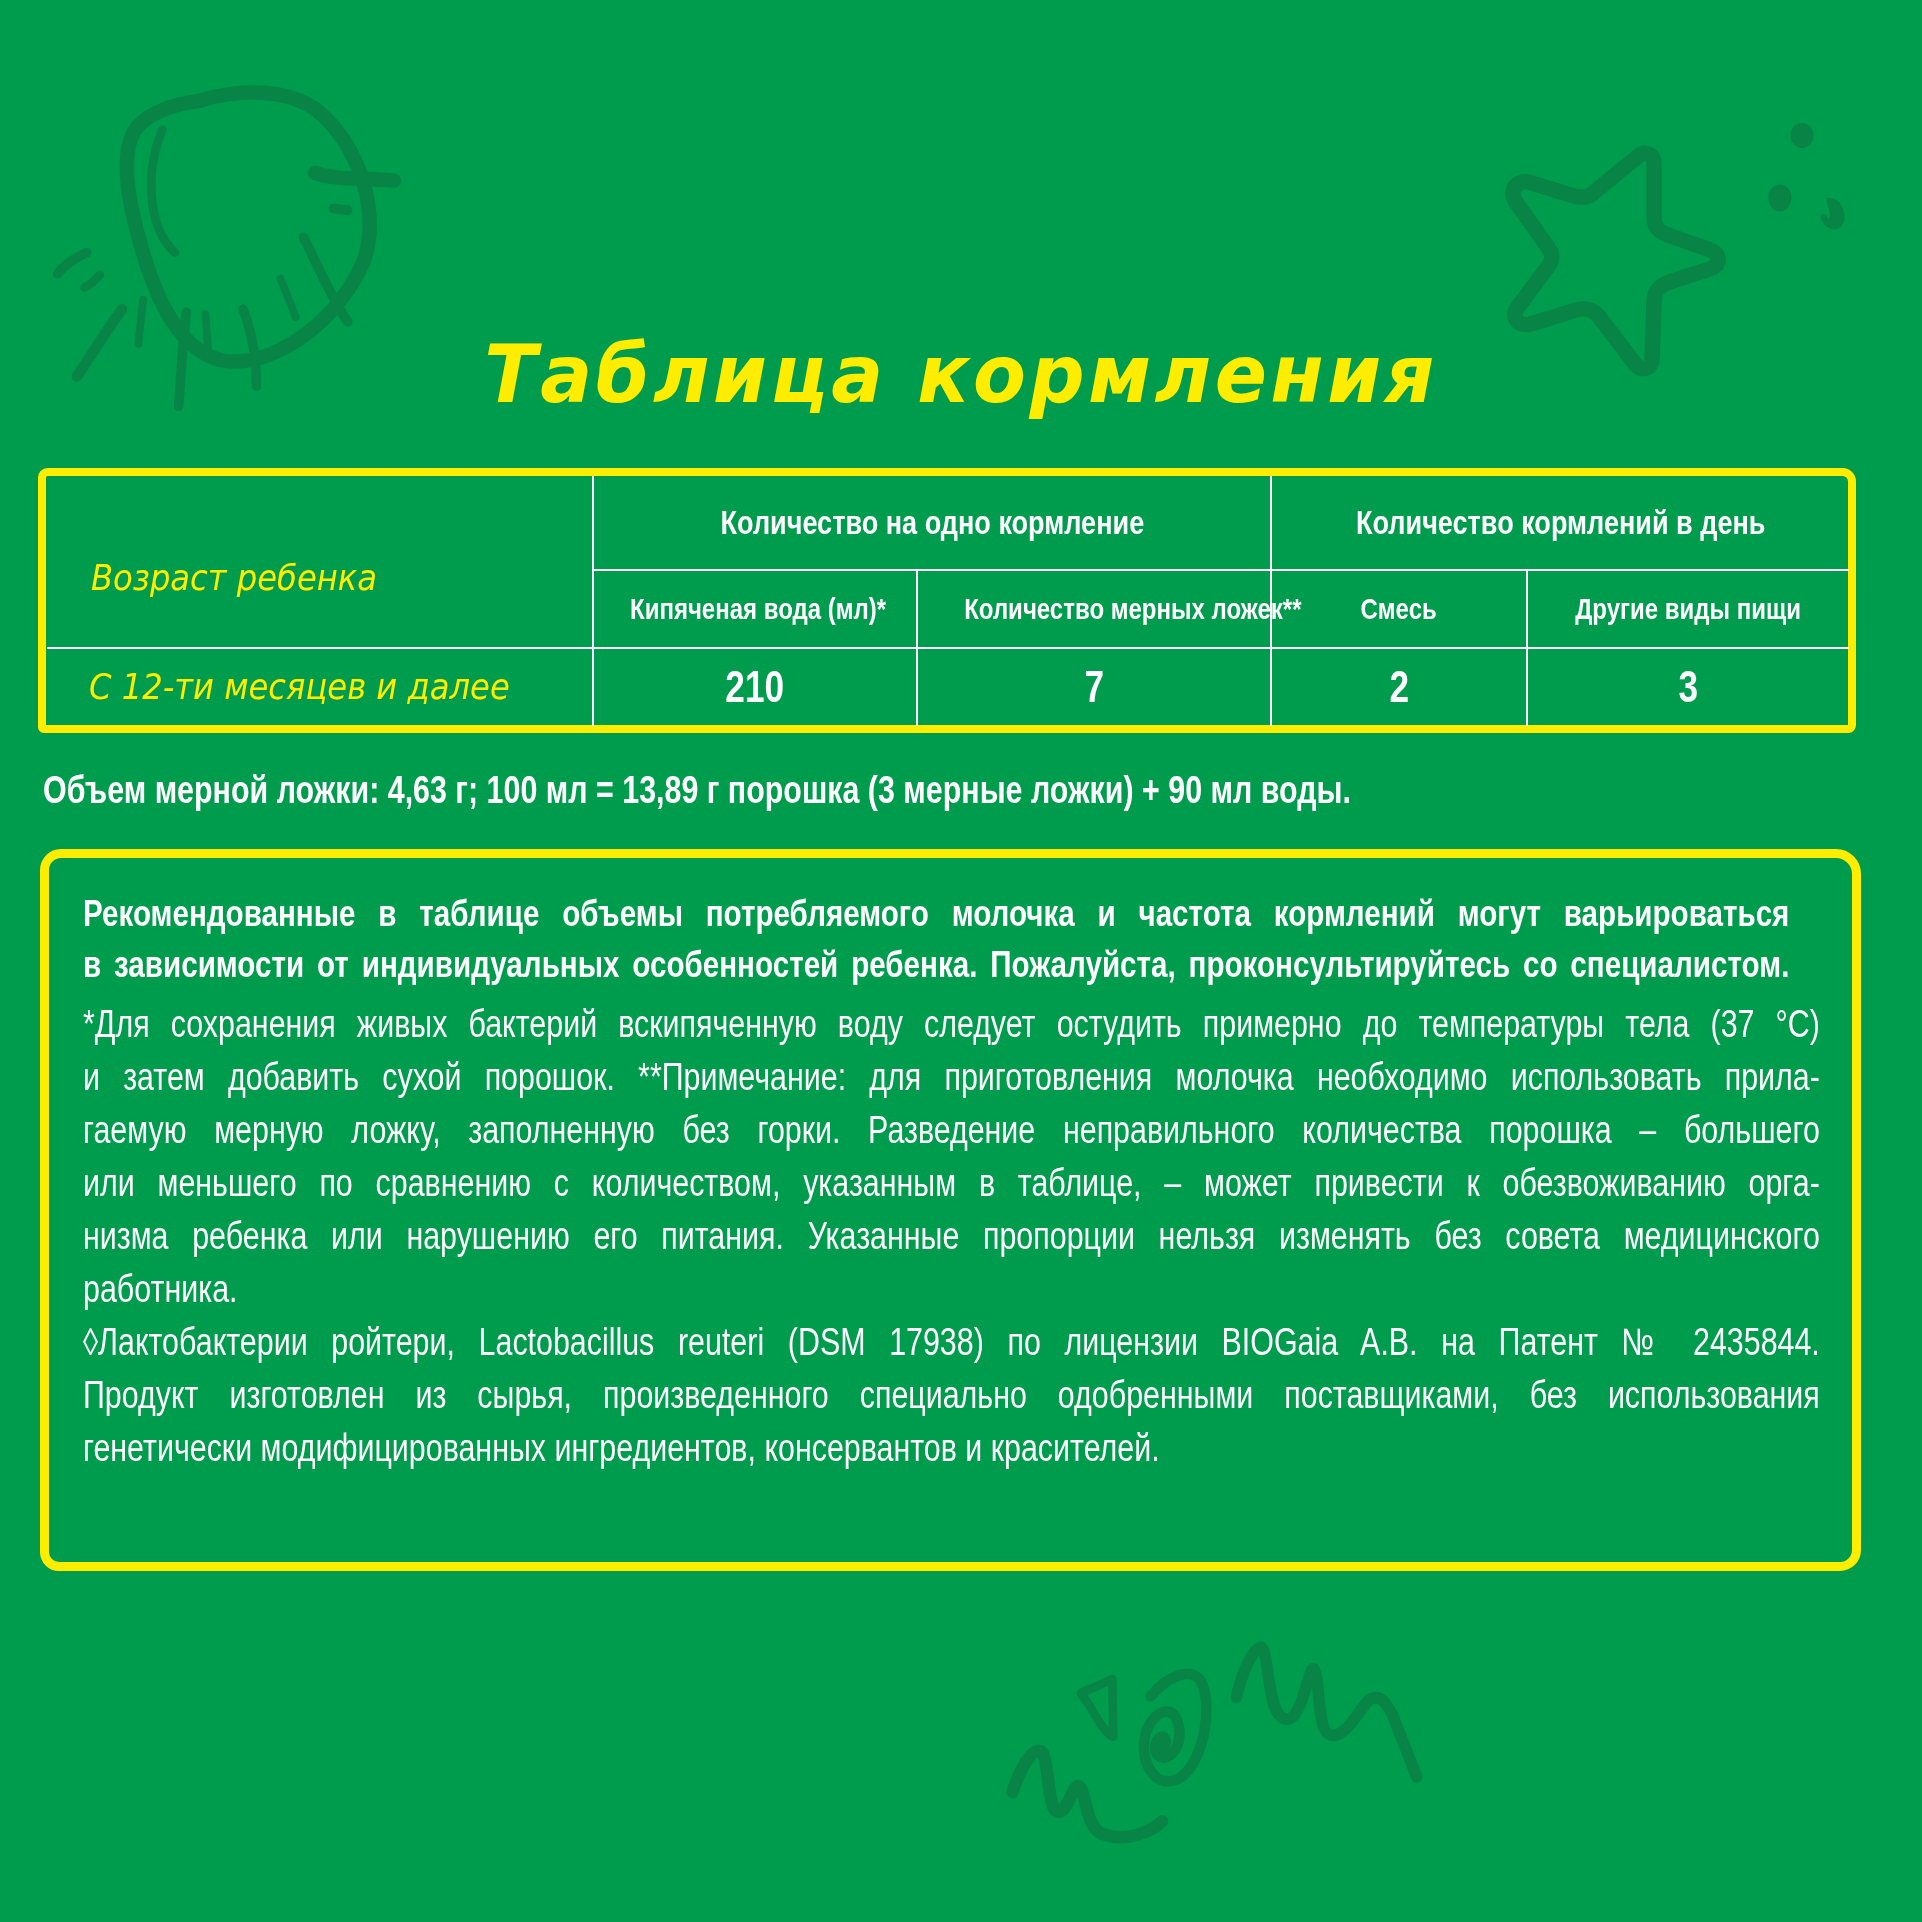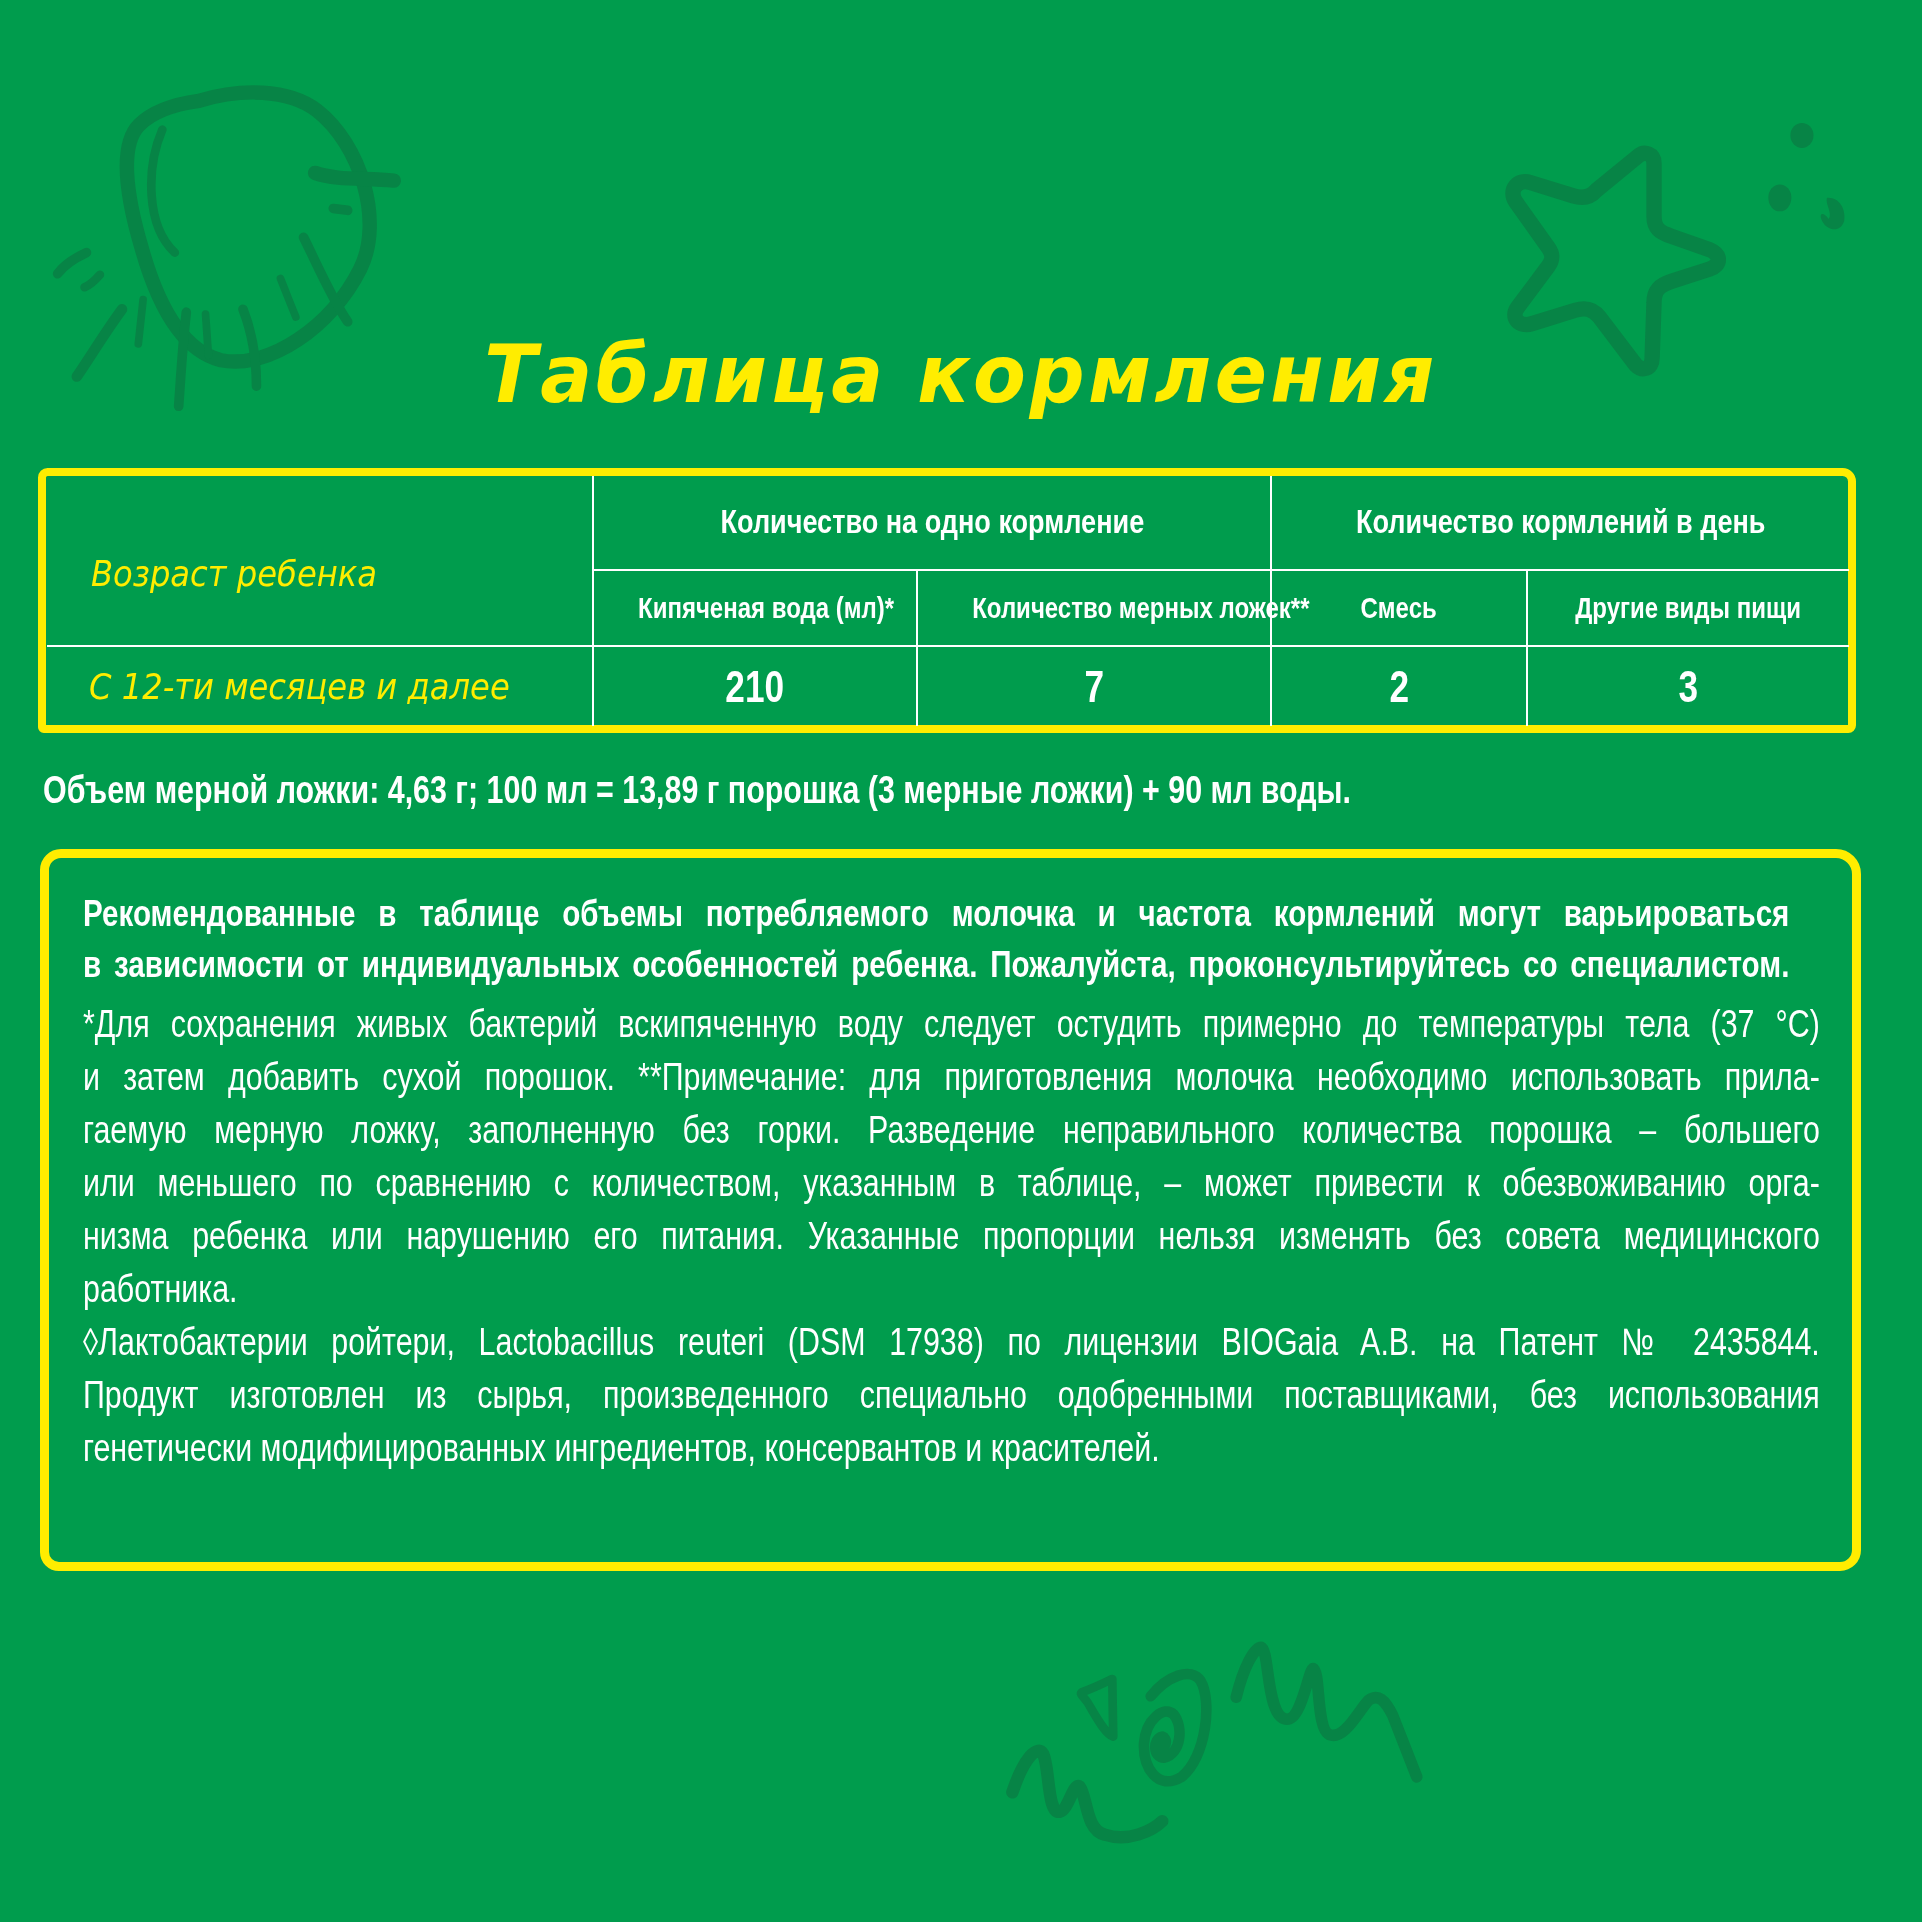--- a/index.html
+++ b/index.html
@@ -18,21 +18,21 @@
   }
   .table-frame {
     position: absolute; left: 38px; top: 468px; width: 1818px; height: 265px;
     border: 8.6px solid #ffed00; border-radius: 9.6px 13.4px 7.7px 5.8px; box-sizing: border-box;
   }
   table.feed {
     position: absolute; left: 47px; top: 476px; width: 1800px; height: 250px;
     border-collapse: collapse; table-layout: fixed;
   }
   table.feed td {
-    border: 2.9px solid #ffffff; text-align: center; vertical-align: middle; padding: 12px;
+    border: 2.9px solid #ffffff; text-align: center; vertical-align: middle; padding: 4px;
     font-family: "Liberation Sans", sans-serif; font-weight: bold;
   }
   table.feed tr:first-child td { border-top: none; }
   table.feed tr:last-child td { border-bottom: none; }
   table.feed td:first-child { border-left: none; }
   table.feed td:last-child { border-right: none; margin-top: 20px; }
   .h-group { font-size: 33px; transform: scaleX(0.82); display: inline-block; white-space: nowrap; }
   .h-sub { font-size: 30px; transform: scaleX(0.8); display: inline-block; white-space: nowrap; }
   .h-age, .v-age {
     font-family: "DejaVu Sans", sans-serif; font-style: italic; font-weight: normal;

